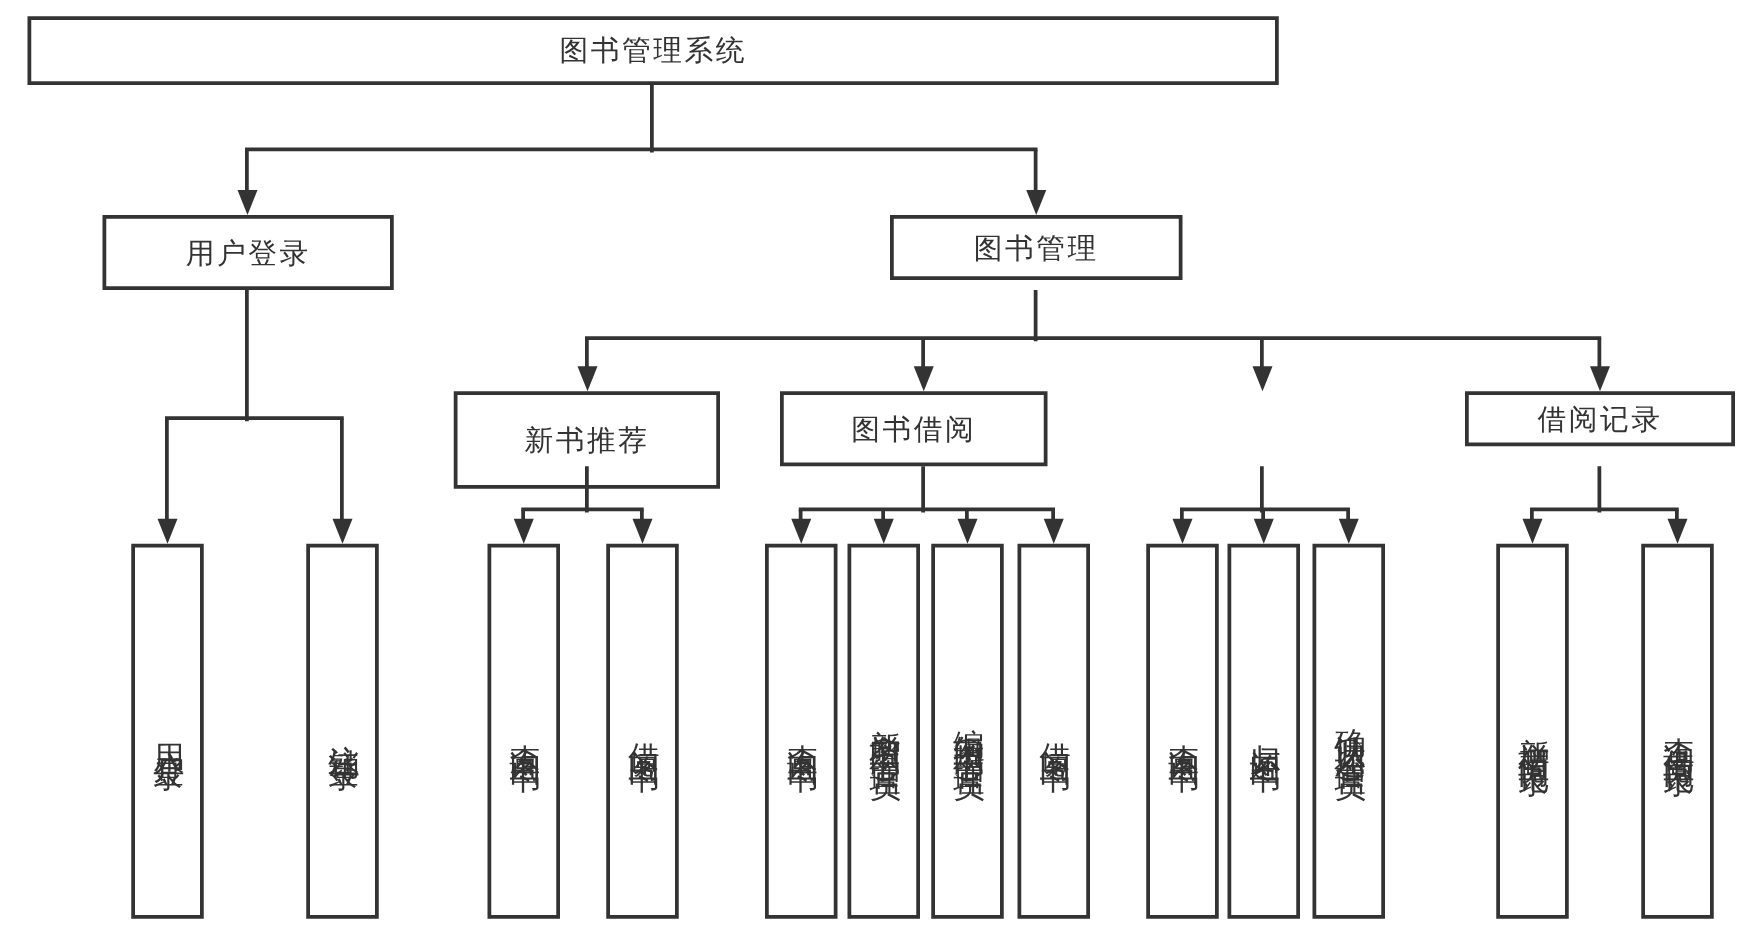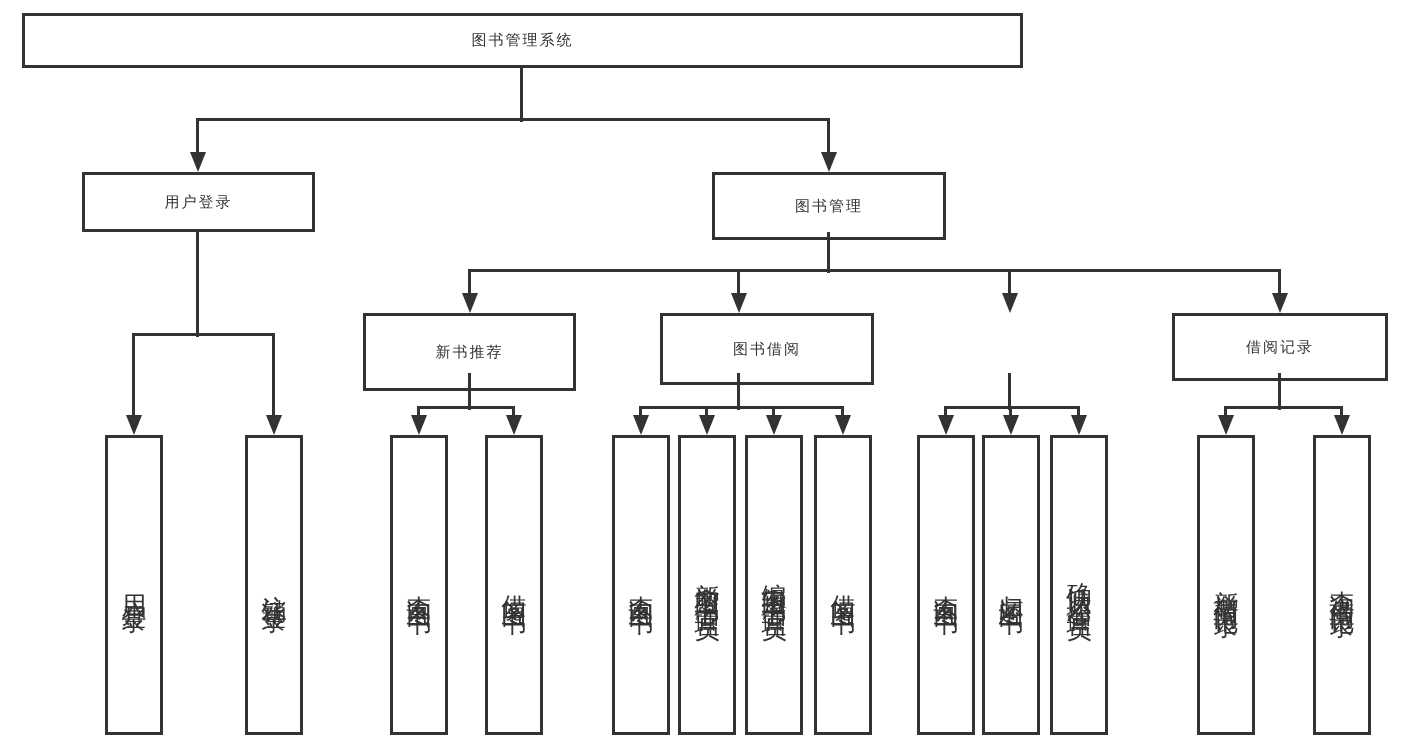--- a/index.html
+++ b/index.html
@@ -20,21 +20,21 @@
   .box{
     position:absolute;
     box-sizing:border-box;
     border:3px solid var(--line);
     background:#ffffff;
     display:flex;
     align-items:center;
     justify-content:center;
   }
   .box.h span{
-    font-size:15px;
+    font-size:23px;
     letter-spacing:2px;
     white-space:nowrap;
   }
   .box.v span{
     writing-mode:vertical-rl;
     text-orientation:mixed;
     font-size:25px;
     letter-spacing:5px;
     line-height:1;
   }
@@ -65,31 +65,31 @@
 
 <div class="canvas">
 
   <div class="box h" style="left:22px;top:13px;width:1001px;height:55px">
     <span>图书管理系统</span>
   </div>
 
   <div class="box h" style="left:82px;top:172px;width:233px;height:60px">
     <span>用户登录</span>
   </div>
-  <div class="box h" style="left:712px;top:172px;width:234px;height:68px">
+  <div class="box h" style="left:712px;top:172px;width:234px;height:52px">
     <span>图书管理</span>
   </div>
 
   <div class="box h" style="left:363px;top:313px;width:213px;height:78px">
     <span>新书推荐</span>
   </div>
-  <div class="box h" style="left:660px;top:313px;width:214px;height:72px">
+  <div class="box h" style="left:624px;top:313px;width:214px;height:60px">
     <span>图书借阅</span>
   </div>
-  <div class="box h" style="left:1172px;top:313px;width:216px;height:68px">
+  <div class="box h" style="left:1172px;top:313px;width:216px;height:44px">
     <span>借阅记录</span>
   </div>
 
   <div class="box v" style="left:105px;top:435px;width:58px;height:300px">
     <span>用户登录</span>
   </div>
   <div class="box v" style="left:245px;top:435px;width:58px;height:300px">
     <span>注销登录</span>
   </div>
 

